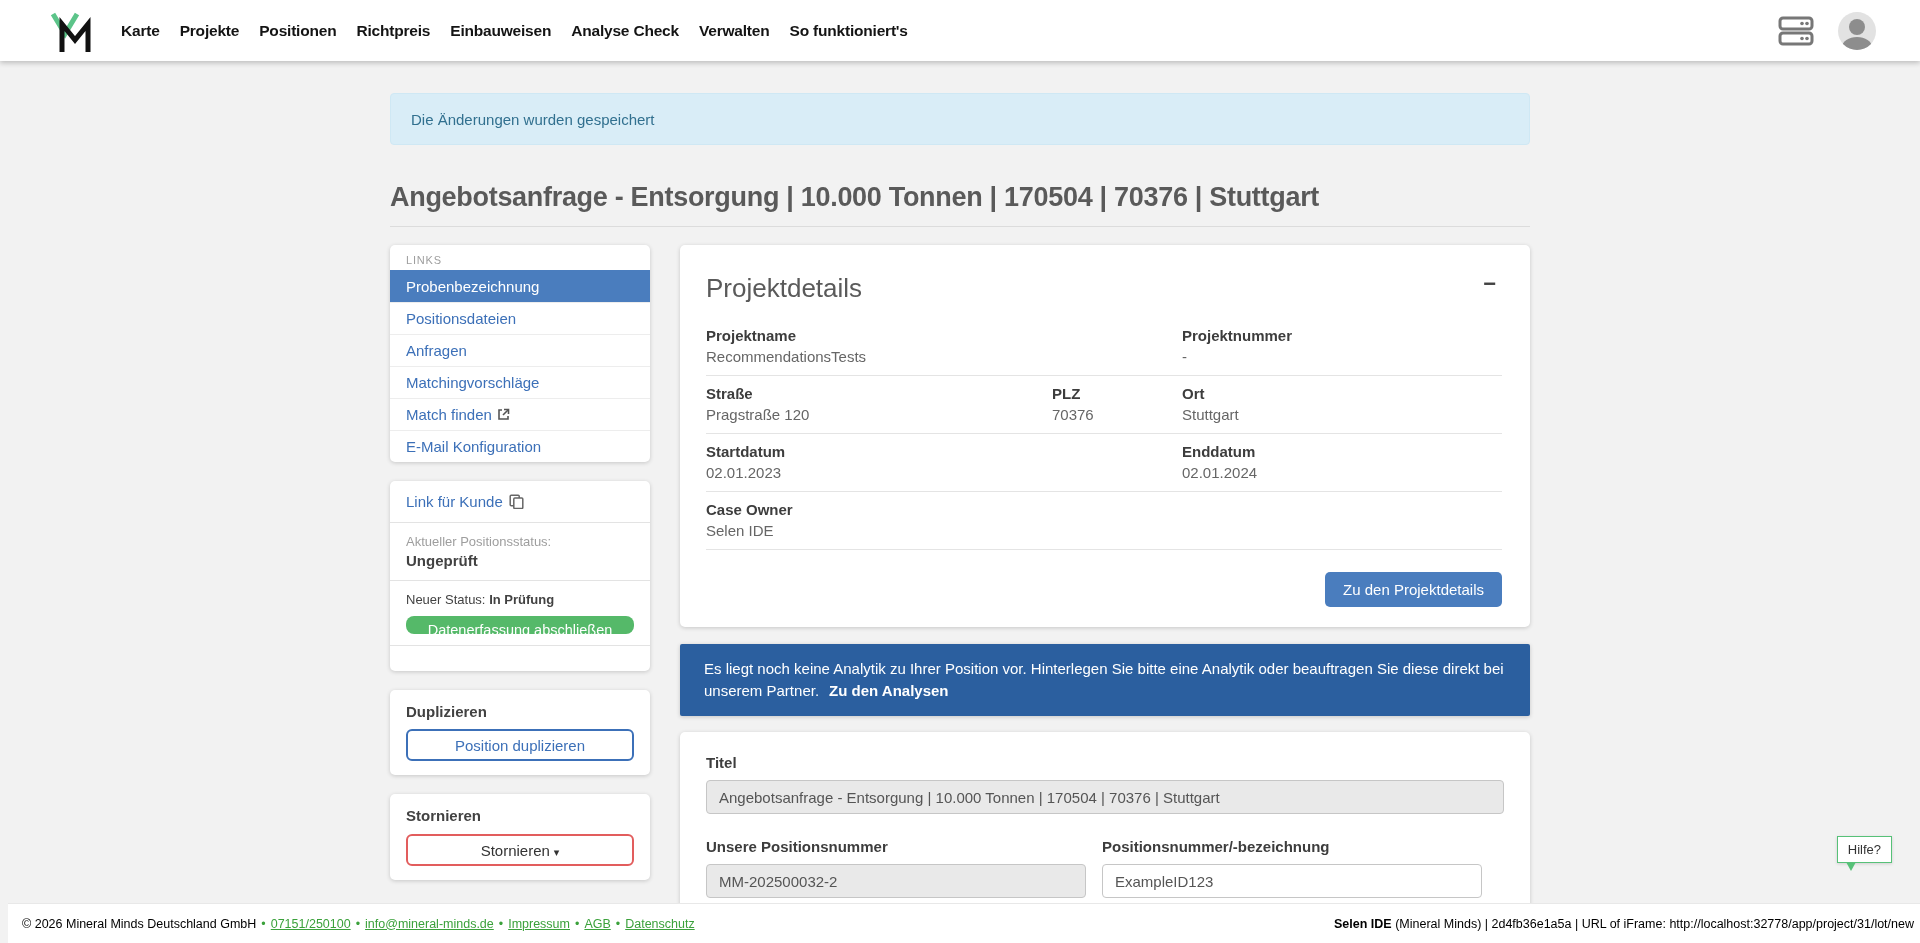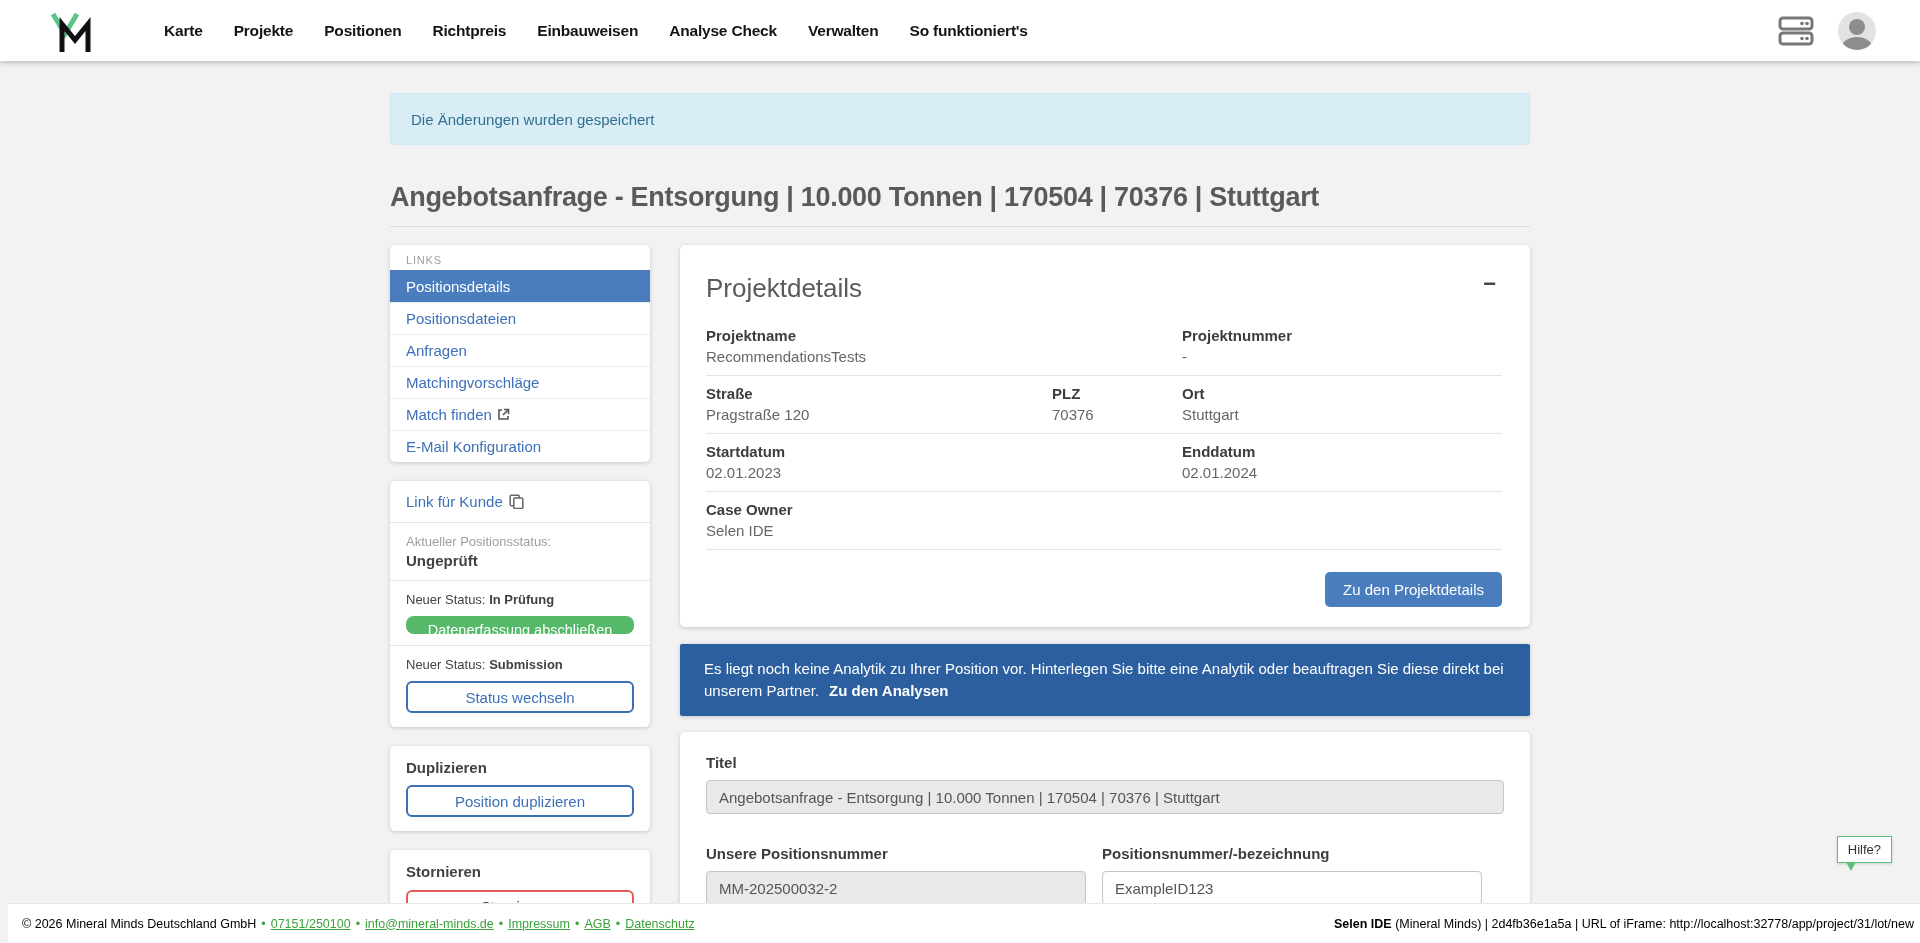--- a/index.html
+++ b/index.html
@@ -14,21 +14,21 @@
 
   
   .navbar {
     position:relative; z-index:20;
     height:61px; background:#fff;
     box-shadow:0 2px 5px rgba(0,0,0,.22);
     display:flex; align-items:center;
     padding:0 44px 0 50px;
   }
   .logo { width:44px; height:46px; display:flex; align-items:center; cursor:pointer; }
-  .nav-links { display:flex; align-items:center; margin-left:70px; column-gap:31px; }
+  .nav-links { display:flex; align-items:center; margin-left:27px; column-gap:20px; }
   .nav-item {
     font-size:15.5px; font-weight:700; color:#141414;
     text-decoration:none; letter-spacing:-0.2px; cursor:pointer; white-space:nowrap;
   }
   .nav-right { margin-left:auto; display:flex; align-items:center; column-gap:24px; }
   .server-icon { cursor:pointer; display:block; }
   .avatar {
     width:38px; height:38px; border-radius:50%; background:#e2e2e2;
     position:relative; overflow:hidden; cursor:pointer;
   }
@@ -132,21 +132,21 @@
   .form-card { margin-top:16px; padding:22px 26px 30px; }
   .form-label { font-size:15px; font-weight:700; color:#3d3d3d; }
   .text-input {
     display:block; width:100%; height:34px; margin-top:9px;
     border:1px solid #c6c6c6; border-radius:4px;
     font-family:inherit; font-size:15px; color:#555;
     padding:0 12px; background:#fff;
   }
   .text-input:disabled, .text-input[readonly].gray { background:#e9e9e9; color:#555; }
   .helper { font-size:13px; color:#9e9e9e; margin-top:7px; }
-  .form-grid { display:flex; column-gap:31px; margin-top:31px;gap:16px; }
+  .form-grid { display:flex; column-gap:31px; margin-top:24px;gap:16px; }
   .form-cell { width:380px; }
 
   
   .help-bubble {
     position:fixed; right:28px; bottom:80px; z-index:30;
     background:#fff; border:1px solid #57c178; border-radius:0;
     font-size:13px; color:#333; padding:5px 10px; cursor:pointer;
     box-shadow:0 1px 3px rgba(0,0,0,.15);
   }
   .help-bubble::after {
@@ -213,21 +213,21 @@
 
   <h1 class="page-title">Angebotsanfrage - Entsorgung | 10.000 Tonnen | 170504 | 70376 | Stuttgart</h1>
   <hr class="title-rule">
 
   <div class="layout">
 
     <aside class="sidebar">
 
       <div class="card">
         <div class="side-header">LINKS</div>
-        <a class="side-item active">Positionsdetails</a>
+        <a class="side-item active">Probenbezeichnung</a>
         <a class="side-item">Positionsdateien</a>
         <a class="side-item">Anfragen</a>
         <a class="side-item">Matchingvorschläge</a>
         <a class="side-item"><span>Match finden</span><svg class="ext-icon" width="13" height="13" viewBox="0 0 13 13">
               <path d="M5 2 H2 V11 H11 V8" fill="none" stroke="#555" stroke-width="1.6"></path>
               <path d="M7 1.5 H11.5 V6" fill="none" stroke="#555" stroke-width="1.6"></path>
               <path d="M11 2 L6 7" stroke="#555" stroke-width="1.6"></path>
             </svg></a>
         <a class="side-item">E-Mail Konfiguration</a>
       </div>
@@ -246,24 +246,20 @@
         <div class="pad-x">
           <div class="status-label">Aktueller Positionsstatus:</div>
           <div class="status-value">Ungeprüft</div>
         </div>
         <hr class="hdiv">
         <div class="pad-x">
           <div class="next-status"><span>Neuer Status:</span> <b>In Prüfung</b></div>
           <button class="btn btn-green">Datenerfassung abschließen</button>
         </div>
         <hr class="hdiv">
-        <div class="pad-x">
-          <div class="next-status"><span>Neuer Status:</span> <b>Submission</b></div>
-          <button class="btn btn-outline-blue">Status wechseln</button>
-        </div>
       </div>
 
       <div class="card mini-card">
         <div class="mini-title">Duplizieren</div>
         <button class="btn btn-outline-blue">Position duplizieren</button>
       </div>
 
       <div class="card mini-card">
         <div class="mini-title">Stornieren</div>
         <button class="btn btn-outline-red"><span>Stornieren</span><span class="caret">▾</span></button>

